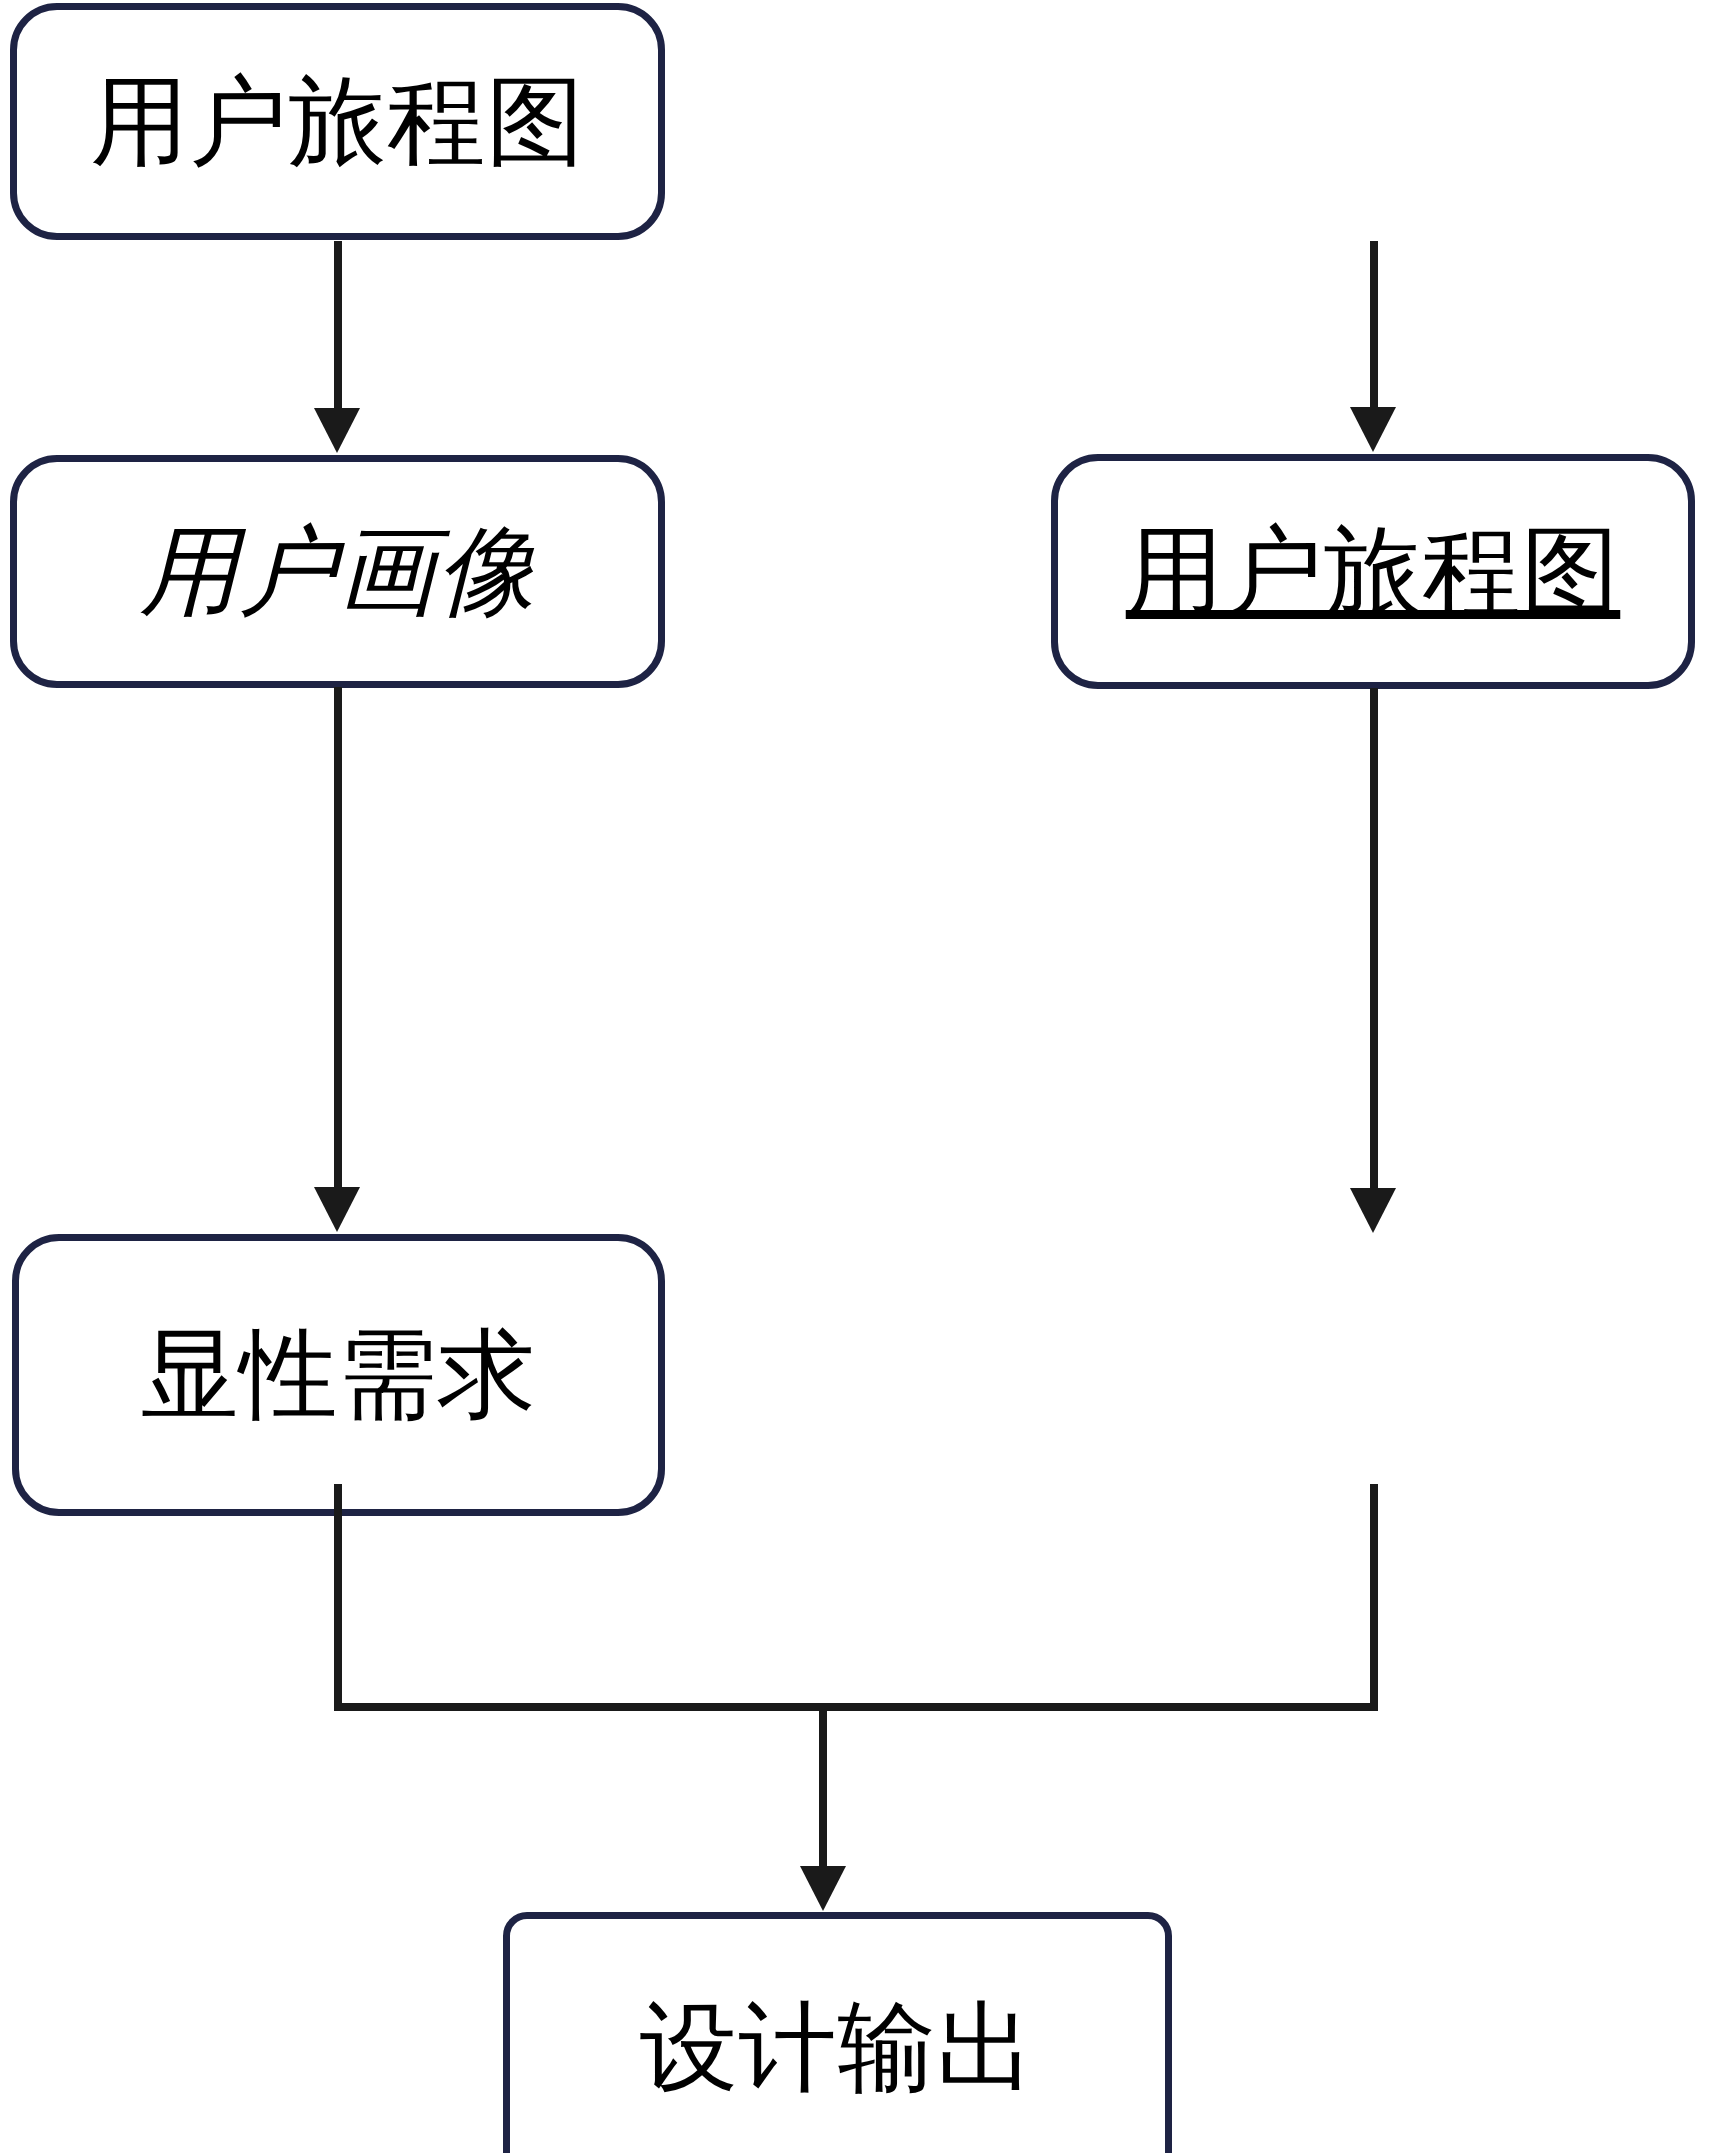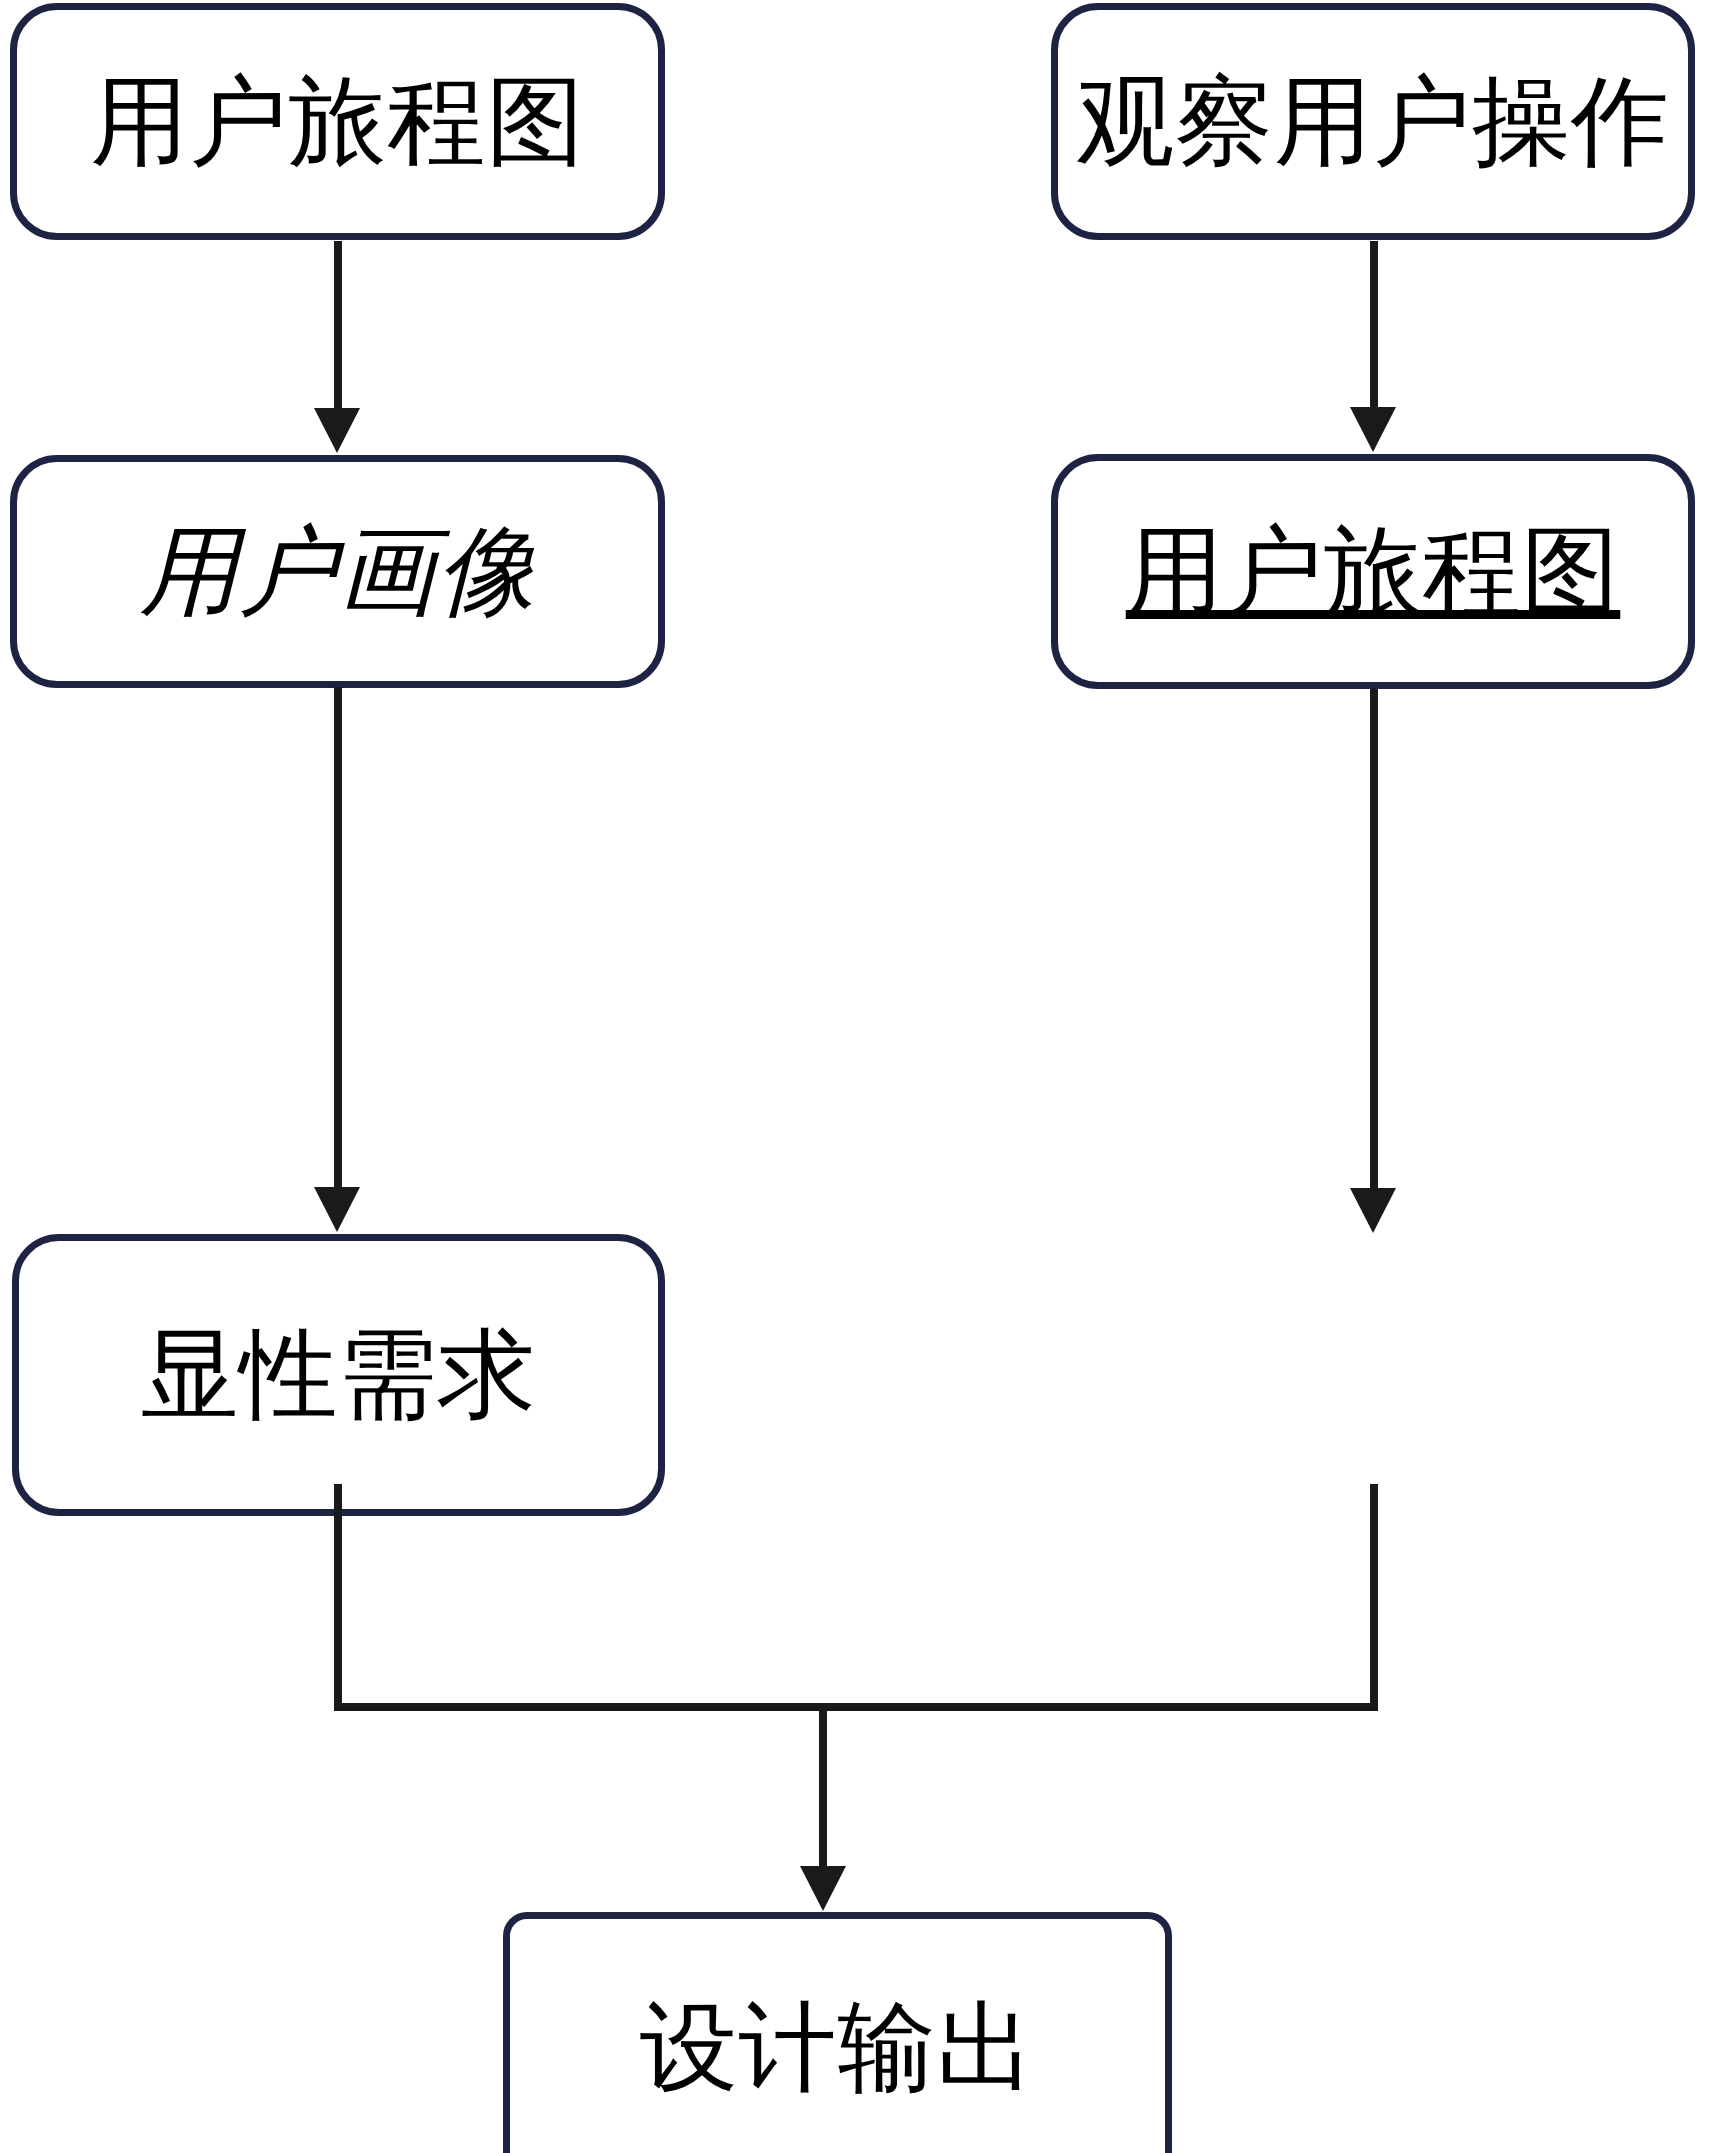--- a/index.html
+++ b/index.html
@@ -85,21 +85,20 @@
     text-align: left;
     white-space: nowrap;
   }
 </style>
 </head>
 <body>
 
 <div class="canvas">
 
   <div class="node n1">用户旅程图</div>
-  <div class="node n4">观察用户操作</div>
   <div class="node n2">用户画像</div>
   <div class="node n5">用户旅程图</div>
   <div class="node n3">显性需求</div>
   <div class="node n7">设计输出</div>
 
   <div class="stem s1"></div>
   <div class="head h1"></div>
 
   <div class="stem s3"></div>
   <div class="head h3"></div>

